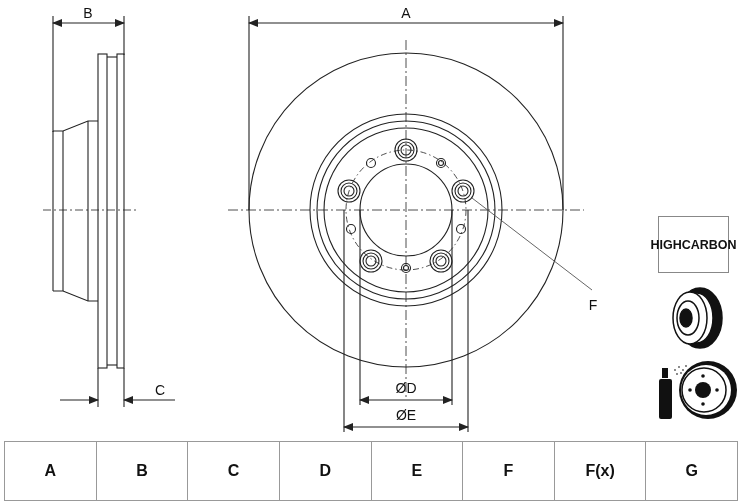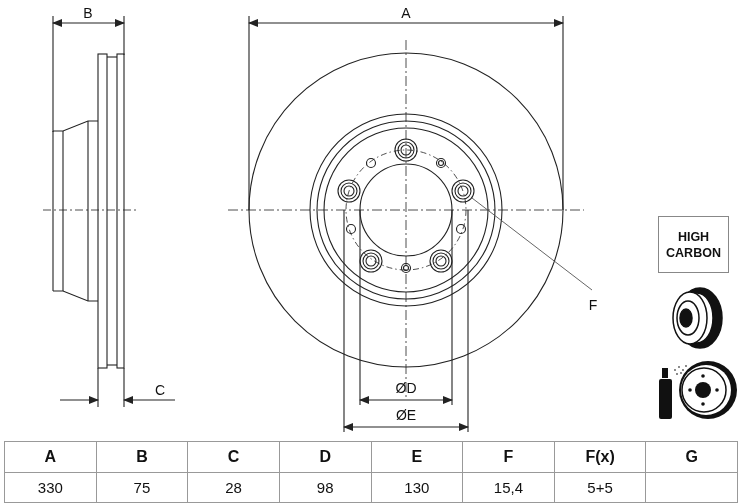--- a/index.html
+++ b/index.html
@@ -1,19 +1,19 @@
 <!DOCTYPE html>
 <html><head>
 <meta charset="utf-8">
 <style>
   html,body{margin:0;padding:0;background:#fff;}
   body{width:742px;height:504px;position:relative;overflow:hidden;font-family:"Liberation Sans",sans-serif;color:#111;}
   #drawing{position:absolute;left:0;top:0;width:742px;height:440px;}
   .lbl{font-family:"Liberation Sans",sans-serif;font-size:14px;fill:#111;}
-  .badge{position:absolute;left:658px;top:216px;width:71px;height:57px;border:1px solid #888;box-sizing:border-box;display:flex;flex-direction:column;align-items:center;justify-content:center;font-weight:bold;font-size:12.5px;line-height:16px;color:#111;}
+  .badge{position:absolute;left:658px;top:216px;width:71px;height:57px;border:1px solid #888;box-sizing:border-box;display:flex;flex-direction:row;align-items:center;justify-content:center;font-weight:bold;font-size:12.5px;line-height:16px;color:#111;}
   table.spec{position:absolute;left:4px;top:441px;width:734px;height:60px;border-collapse:collapse;table-layout:fixed;}
   table.spec td{border:1px solid #999;text-align:center;font-size:15px;padding:0;}
   table.spec tr.head td{font-weight:bold;font-size:16px;height:30px;}
   table.spec tr.vals td{height:29px;}
 </style>
 </head>
 <body>
 
 <svg id="drawing" viewBox="0 0 742 440" xmlns="http://www.w3.org/2000/svg">
   <defs>
@@ -150,24 +150,14 @@
       <tr class="head">
     <td>A</td>
     <td>B</td>
     <td>C</td>
     <td>D</td>
     <td>E</td>
     <td>F</td>
     <td>F(x)</td>
     <td>G</td>
   </tr>
-  <tr class="vals">
-    <td>330</td>
-    <td>75</td>
-    <td>28</td>
-    <td>98</td>
-    <td>130</td>
-    <td>15,4</td>
-    <td>5+5</td>
-    <td></td>
-  </tr>
 </tbody>
   </table>
 
 </body></html>

